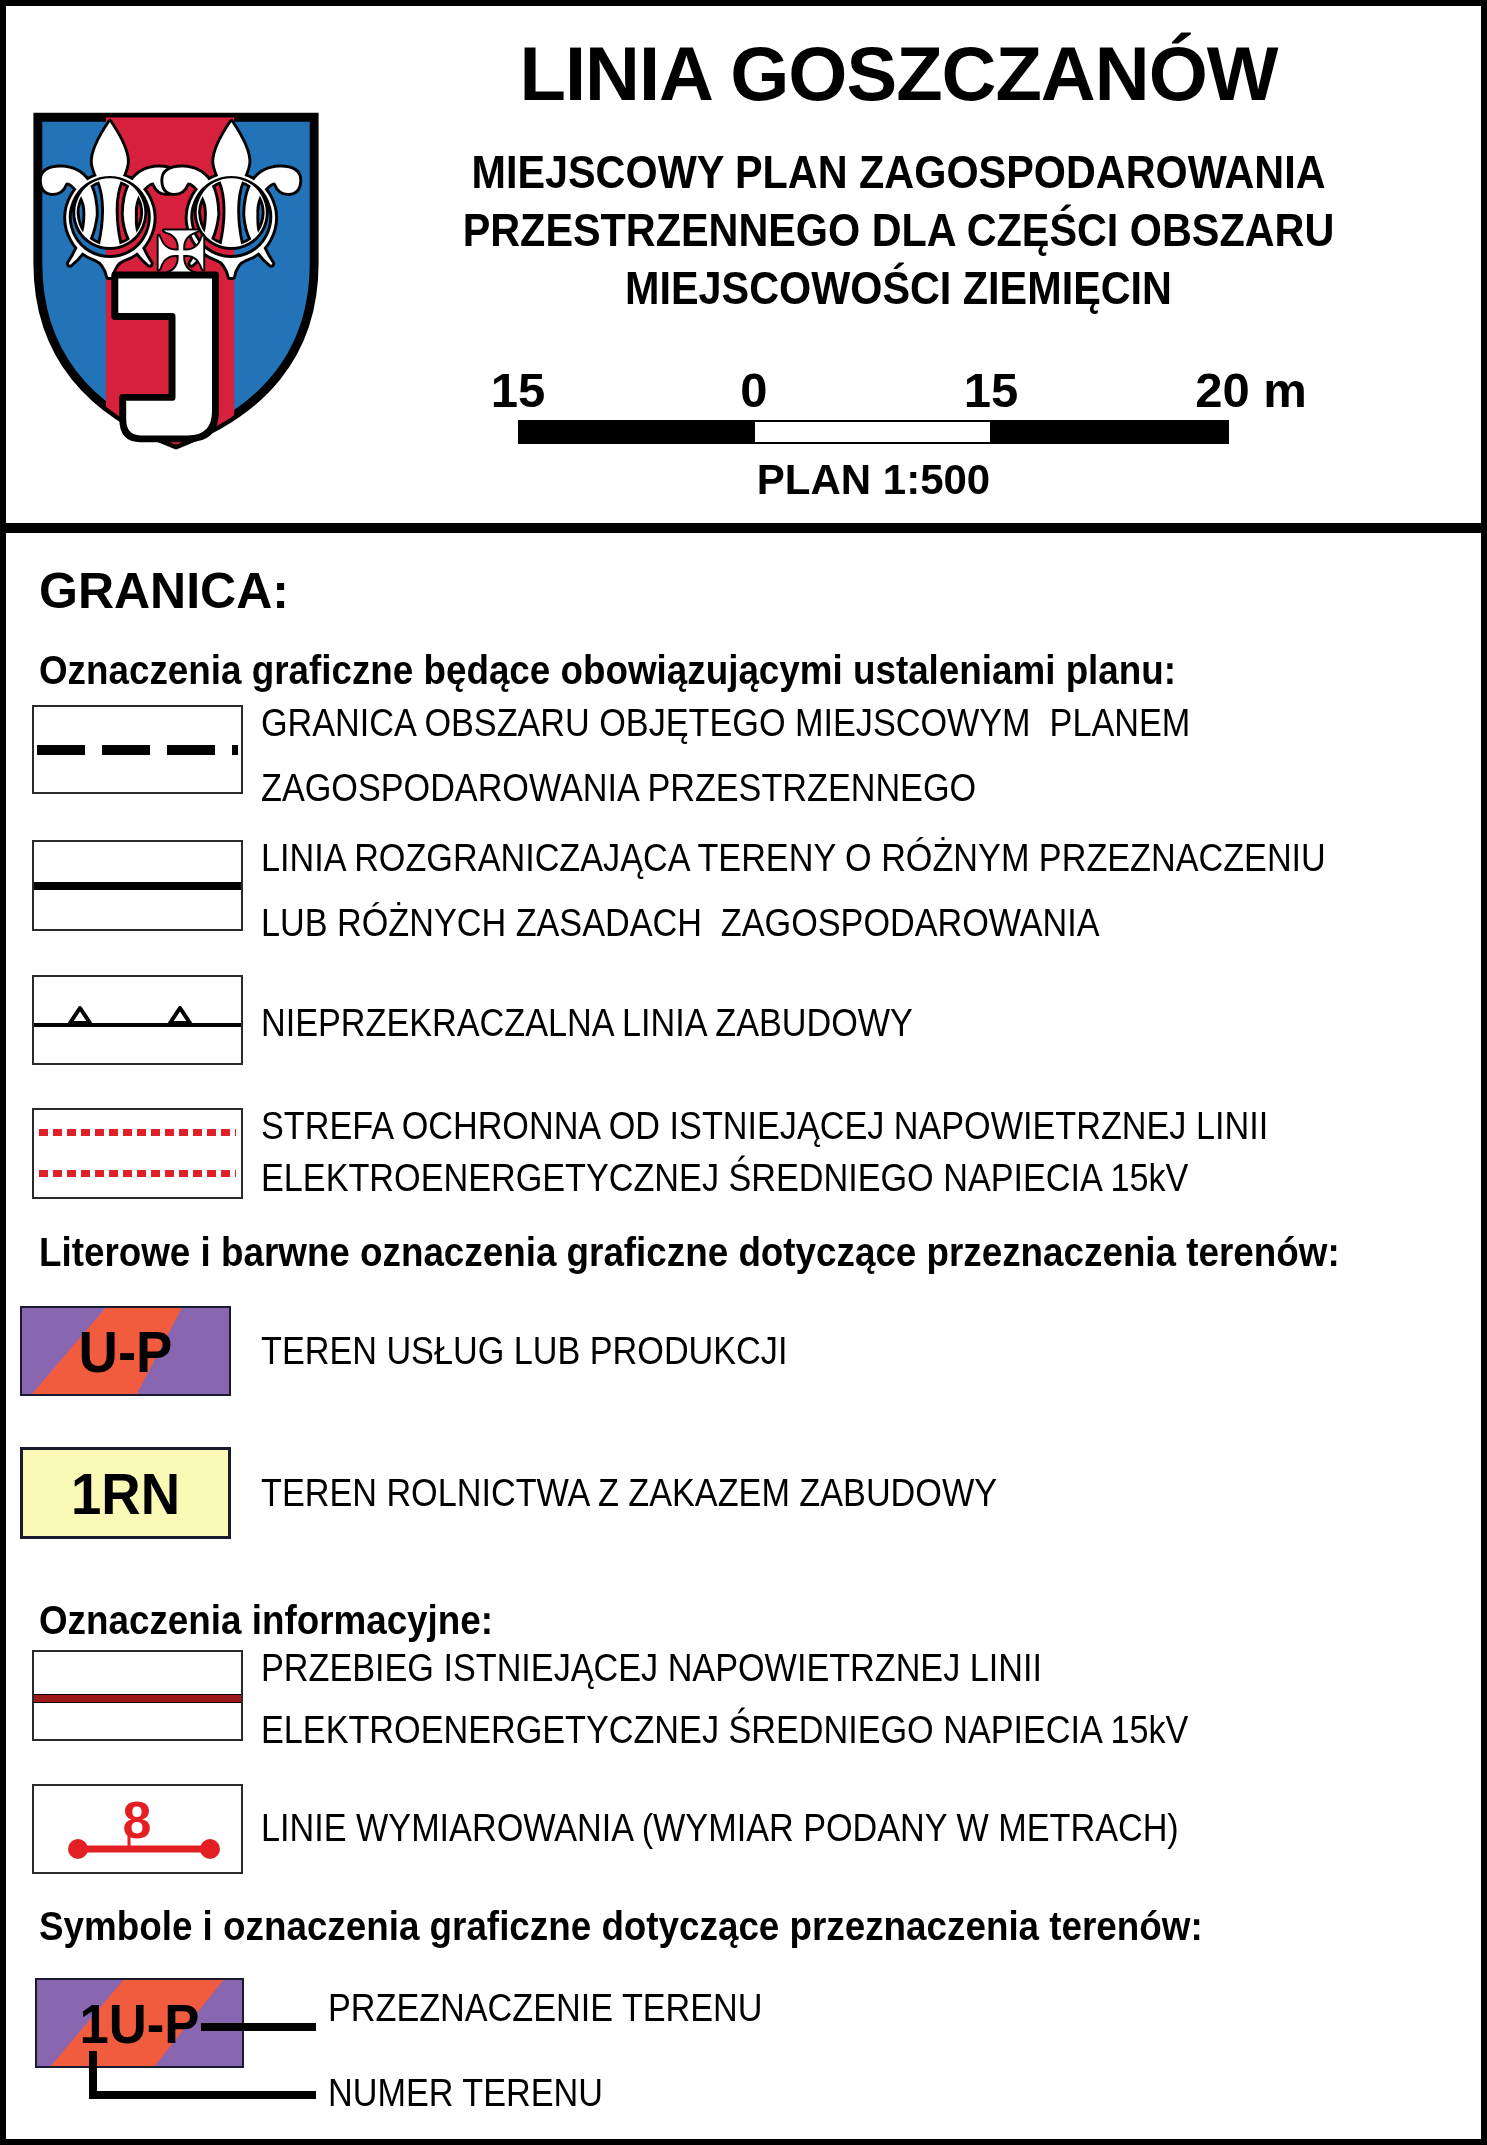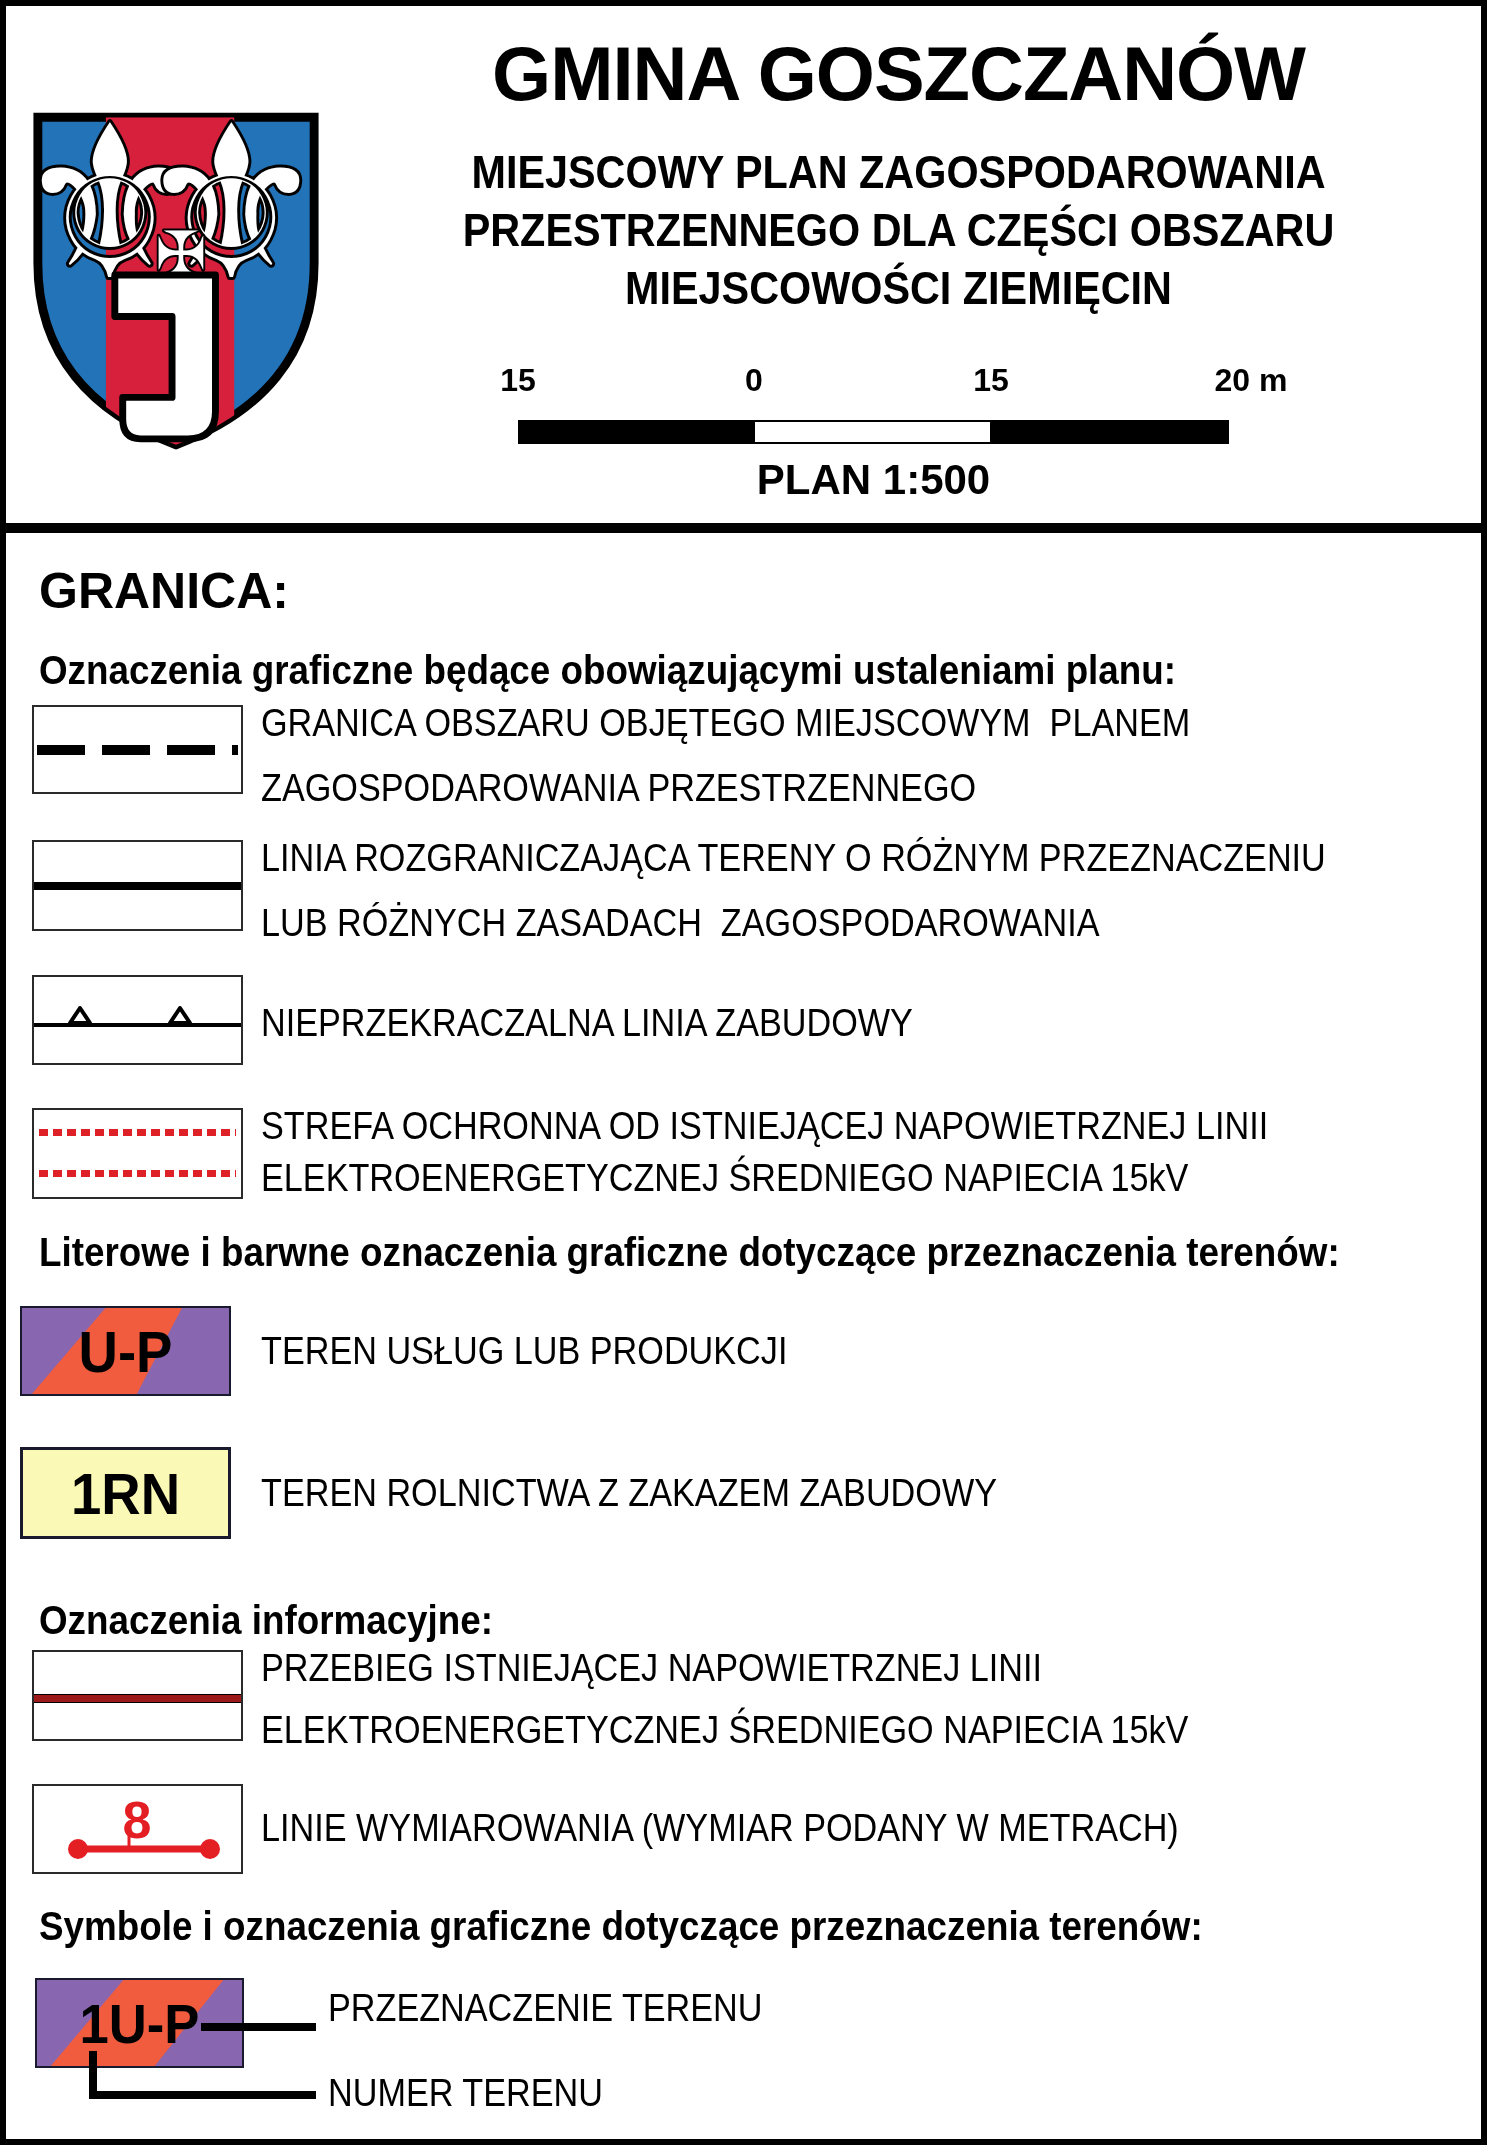--- a/index.html
+++ b/index.html
@@ -8,21 +8,21 @@
     font-family:"Liberation Sans","DejaVu Sans",sans-serif;color:#000;
     box-sizing:border-box;border:6px solid #000;overflow:hidden;
   }
   .abs{position:absolute;}
   .divider{position:absolute;left:0;right:0;top:517px;height:10px;background:#000;}
   
   .title-wrap{position:absolute;left:320px;right:10px;top:24px;text-align:center;
     font-weight:bold;font-size:76px;letter-spacing:-1px;white-space:nowrap;}
   .subtitle{position:absolute;left:320px;right:10px;text-align:center;font-weight:bold;
     font-size:47px;white-space:nowrap;transform:scaleX(.88);transform-origin:50% 50%;}
-  .scale-num{position:absolute;top:356px;transform:translateX(-50%);font-weight:bold;font-size:32px;white-space:pre;}
+  .scale-num{position:absolute;top:356px;transform:translateX(-50%);font-weight:bold;font-size:49px;white-space:pre;}
   .scalebar{position:absolute;left:512px;top:414px;width:711px;height:24px;
     box-sizing:border-box;border:2px solid #000;
     background:linear-gradient(90deg,#000 0 33.2%,#fff 33.2% 66.5%,#000 66.5% 100%);}
   .scale-caption{position:absolute;left:512px;width:711px;top:450px;text-align:center;font-weight:bold;font-size:42px;}
   
   .h-big{position:absolute;left:33px;font-weight:bold;font-size:50px;}
   .h-sec{position:absolute;left:33px;font-weight:bold;font-size:40px;white-space:pre;
     transform:scaleX(.92);transform-origin:0 50%;}
   .label{position:absolute;left:255px;font-size:38px;line-height:44px;white-space:pre;
     transform:scaleX(.9);transform-origin:0 50%;}
@@ -59,21 +59,21 @@
         </defs>
         <path d="M150,342 C65,310 10,252 10,158 L10,10 L290,10 L290,158 C290,252 235,310 150,342 Z" style="fill:var(--shield_blue);stroke:#000;stroke-width:9;"></path>
         <rect x="79" y="4" width="130" height="342" style="fill:var(--shield_red);" clip-path="url(#shieldClip)"></rect>
         <text x="83" y="172" text-anchor="middle" font-size="215" font-family="DejaVu Sans, sans-serif" style="fill:#fff;stroke:#000;stroke-width:6;" paint-order="stroke" stroke-linejoin="round">⚜</text>
         <text x="206" y="172" text-anchor="middle" font-size="215" font-family="DejaVu Sans, sans-serif" style="fill:#fff;stroke:#000;stroke-width:6;" paint-order="stroke" stroke-linejoin="round">⚜</text>
         <text x="155" y="170" text-anchor="middle" font-size="62" font-family="DejaVu Sans, sans-serif" style="fill:#fff;stroke:#000;stroke-width:4;" paint-order="stroke" stroke-linejoin="round">✠</text>
         <path d="M88,170 L190,170 L190,308 Q190,336 162,336 L114,336 Q96,336 96,316 L96,294 L146,294 L146,212 L88,212 Z" style="fill:#fff;stroke:#000;stroke-width:7;" stroke-linejoin="round"></path>
       </svg>
     </div>
 
-    <div class="title-wrap">GMINA GOSZCZANÓW</div>
+    <div class="title-wrap">LINIA GOSZCZANÓW</div>
     <div class="subtitle" style="top:138px;">MIEJSCOWY PLAN ZAGOSPODAROWANIA</div>
     <div class="subtitle" style="top:196px;">PRZESTRZENNEGO DLA CZĘŚCI OBSZARU</div>
     <div class="subtitle" style="top:254px;">MIEJSCOWOŚCI ZIEMIĘCIN</div>
 
     <div>
       <span class="scale-num" style="left:512px;">15</span>
       <span class="scale-num" style="left:748px;">0</span>
       <span class="scale-num" style="left:985px;">15</span>
       <span class="scale-num" style="left:1245px;">20 m</span>
       <div class="scalebar"></div>

